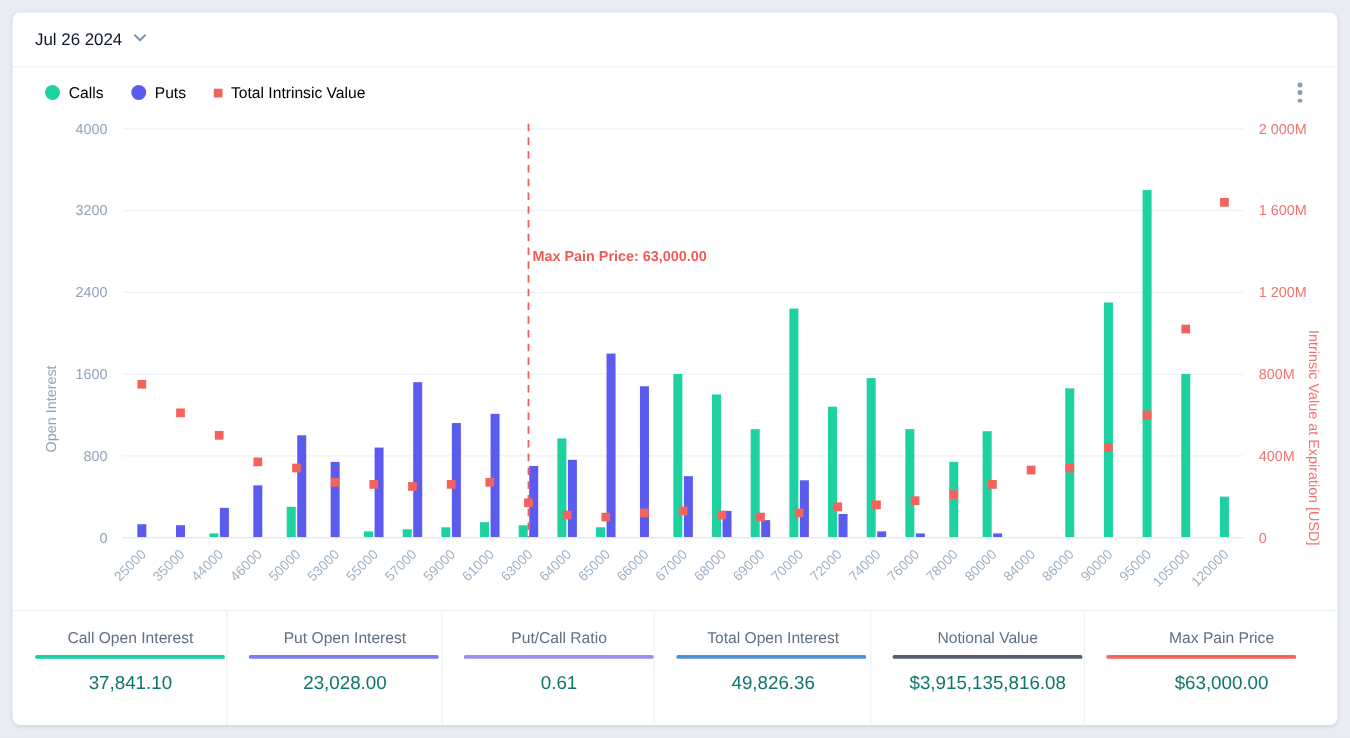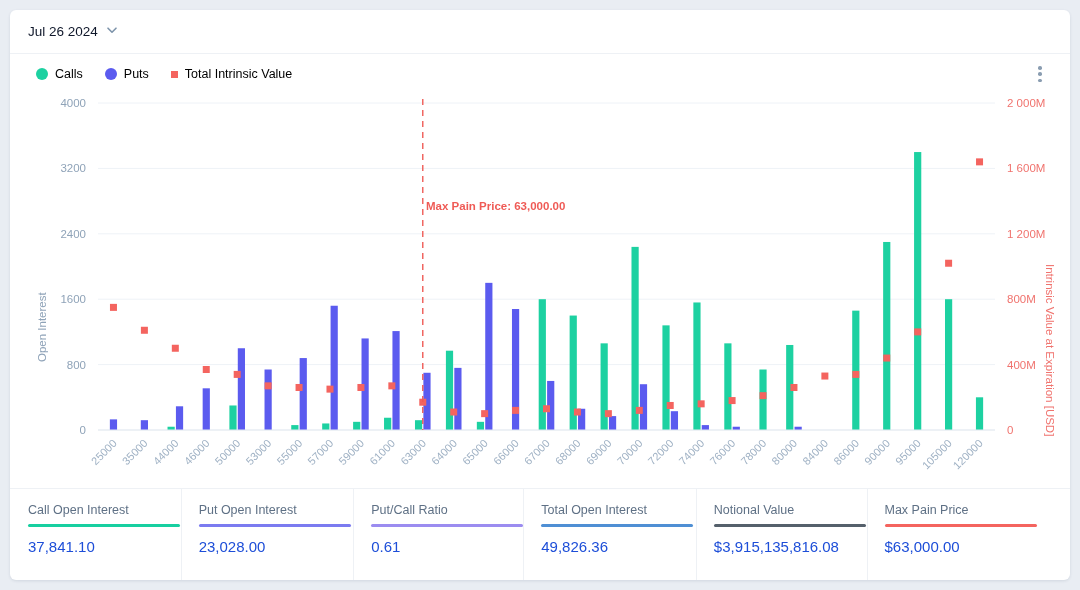--- a/index.html
+++ b/index.html
@@ -65,30 +65,30 @@
   }
   .maxpain-label {
     position: absolute; left: 416px; top: 106px;
     font-size: 11.5px; font-weight: bold; color: #ef5b56;
     white-space: nowrap;
   }
   
   .stats {
     position: absolute; left: 0; bottom: 0; width: 100%; height: 92px;
     border-top: 1px solid #eef1f5;
-    display: flex; padding: 14px 0 0 0;
+    display: flex; padding: 14px 0 0 0; text-align: center;
   }
   .stat { padding: 0 0 0 18px; position: relative; }
   .stat + .stat::before {
     content: ""; position: absolute; left: 0; top: -14px; bottom: -10px; width: 1px;
     background: #eef1f5;
   }
   .stat-label { font-size: 12.5px; color: #5e7085; margin-bottom: 7px; white-space: nowrap;}
   .stat-rule { height: 3px; border-radius: 2px; margin-bottom: 11px; }
-  .stat-value { font-size: 15px; color: #1d4ed8; white-space: nowrap; }
+  .stat-value { font-size: 15px; color: #0f766e; white-space: nowrap; }
 </style>
 </head>
 <body>
 
 <div id="app">
 
   <div class="card-header">
     <div class="date-picker">
       <span>Jul 26 2024</span>
       <span class="chev">

